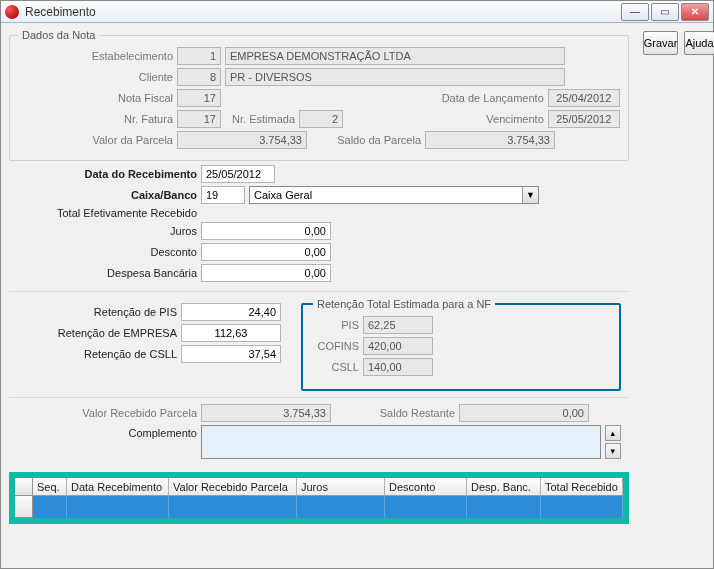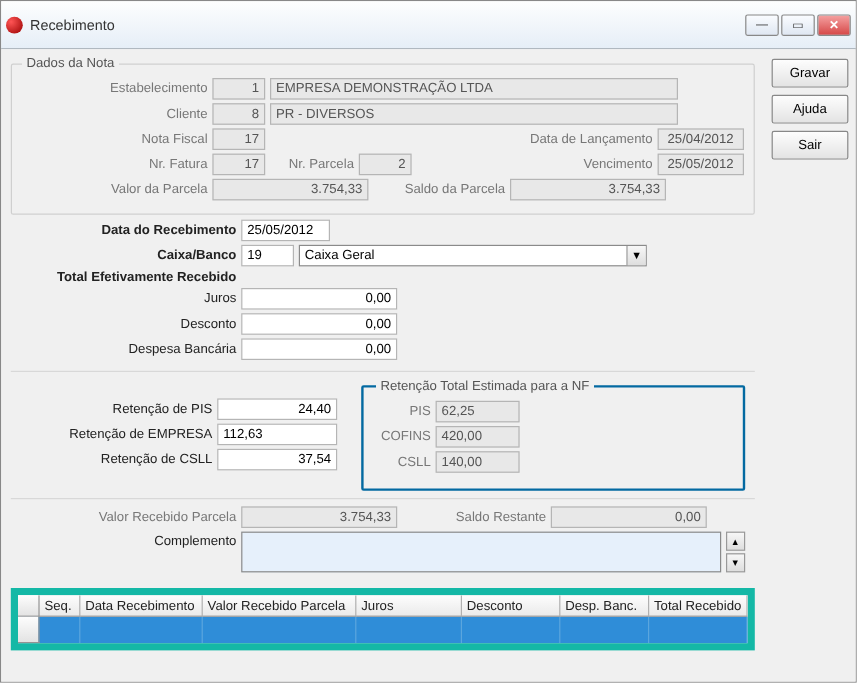--- a/index.html
+++ b/index.html
@@ -15,21 +15,21 @@
     width: 714px;
     height: 569px;
     background: #f0f0f0;
     border: 1px solid #888;
     display: flex;
     flex-direction: column;
   }
   .titlebar {
     background: linear-gradient(#fdfefe, #e6eef7);
     border-bottom: 1px solid #b0b8c0;
-    height: 40px;
+    height: 22px;
     display: flex;
     align-items: center;
     padding: 0 4px;
   }
   .titlebar .icon {
     width: 14px; height: 14px;
     border-radius: 50%;
     background: radial-gradient(circle at 30% 30%, #f55, #900);
     margin-right: 6px;
   }
@@ -58,21 +58,20 @@
     flex: 1;
     padding: 6px 8px;
     display: flex;
     flex-direction: column;
     gap: 4px;
   }
   .side-panel {
     width: 78px;
     padding: 8px 6px;
     display: flex;
-    flex-direction: column;
     gap: 6px;
     align-items: stretch;
   }
   .btn {
     height: 24px;
     border: 1px solid #888;
     border-radius: 2px;
     background: linear-gradient(#fdfdfd, #e3e3e3);
     font-size: 11px;
     cursor: pointer;
@@ -243,21 +242,21 @@
         <div class="row">
           <div class="lbl" style="width:155px">Nota Fiscal</div>
           <div class="fld readonly right" style="width:44px">17</div>
           <div style="flex:1"></div>
           <div class="lbl" style="width:125px">Data de Lançamento</div>
           <div class="fld readonly" style="width:72px;justify-content:center">25/04/2012</div>
         </div>
         <div class="row">
           <div class="lbl" style="width:155px">Nr. Fatura</div>
           <div class="fld readonly right" style="width:44px">17</div>
-          <div class="lbl" style="width:70px">Nr. Parcela</div>
+          <div class="lbl" style="width:70px">Nr. Estimada</div>
           <div class="fld readonly right" style="width:44px">2</div>
           <div style="flex:1"></div>
           <div class="lbl" style="width:80px">Vencimento</div>
           <div class="fld readonly" style="width:72px;justify-content:center">25/05/2012</div>
         </div>
         <div class="row">
           <div class="lbl" style="width:155px">Valor da Parcela</div>
           <div class="fld readonly right" style="width:130px">3.754,33</div>
           <div class="lbl" style="width:110px">Saldo da Parcela</div>
           <div class="fld readonly right" style="width:130px">3.754,33</div>
@@ -271,47 +270,47 @@
         </div>
         <div class="row">
           <div class="lbl strong" style="width:180px">Caixa/Banco</div>
           <input class="fld editable" style="width: 44px; text-align: left;" value="19">
           <div class="sel" style="width:290px">
             <span>Caixa Geral</span>
             <div class="arrow">▼</div>
           </div>
         </div>
         <div class="row">
-          <div class="lbl strong" style="width:180px;font-weight:bold">Total Efetivamente Recebido</div>
+          <div class="lbl strong" style="width:180px;font-weight:normal">Total Efetivamente Recebido</div>
         </div>
         <div class="row">
           <div class="lbl normal" style="width:180px">Juros</div>
           <input class="fld editable right" style="width: 130px; text-align: right;" value="0,00">
         </div>
         <div class="row">
           <div class="lbl normal" style="width:180px">Desconto</div>
           <input class="fld editable right" style="width: 130px; text-align: right;" value="0,00">
         </div>
         <div class="row">
           <div class="lbl normal" style="width:180px">Despesa Bancária</div>
           <input class="fld editable right" style="width: 130px; text-align: right;" value="0,00">
         </div>
       </div>
 
       <div class="sep"></div>
 
       <div class="ret-group" style="padding:0 8px">
         <div class="ret-left">
-          <div class="row" style="margin-top:16px">
+          <div class="row" style="margin-top:5px">
             <div class="lbl normal" style="width:160px">Retenção de PIS</div>
             <input class="fld editable right" style="width: 100px; text-align: right;" value="24,40">
           </div>
           <div class="row">
             <div class="lbl normal" style="width:160px">Retenção de EMPRESA</div>
-            <input class="fld editable right" style="width: 100px; text-align: left;" value="112,63">
+            <input class="fld editable right" style="width: 100px; text-align: center;" value="112,63">
           </div>
           <div class="row">
             <div class="lbl normal" style="width:160px">Retenção de CSLL</div>
             <input class="fld editable right" style="width: 100px; text-align: right;" value="37,54">
           </div>
         </div>
         <div class="ret-right">
           <fieldset class="groupbox">
             <legend>Retenção Total Estimada para a NF</legend>
             <div class="row">

